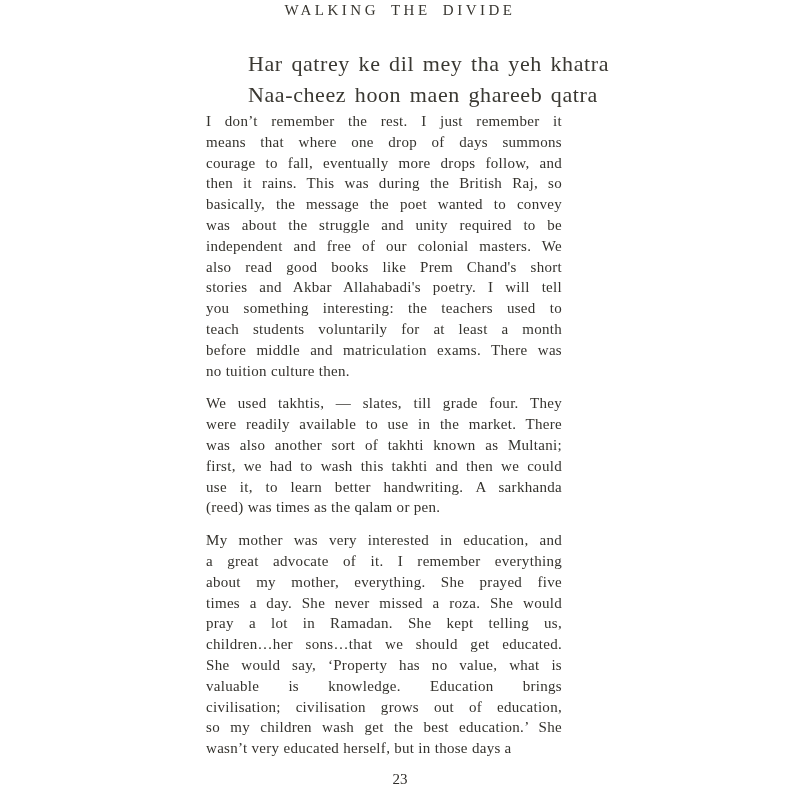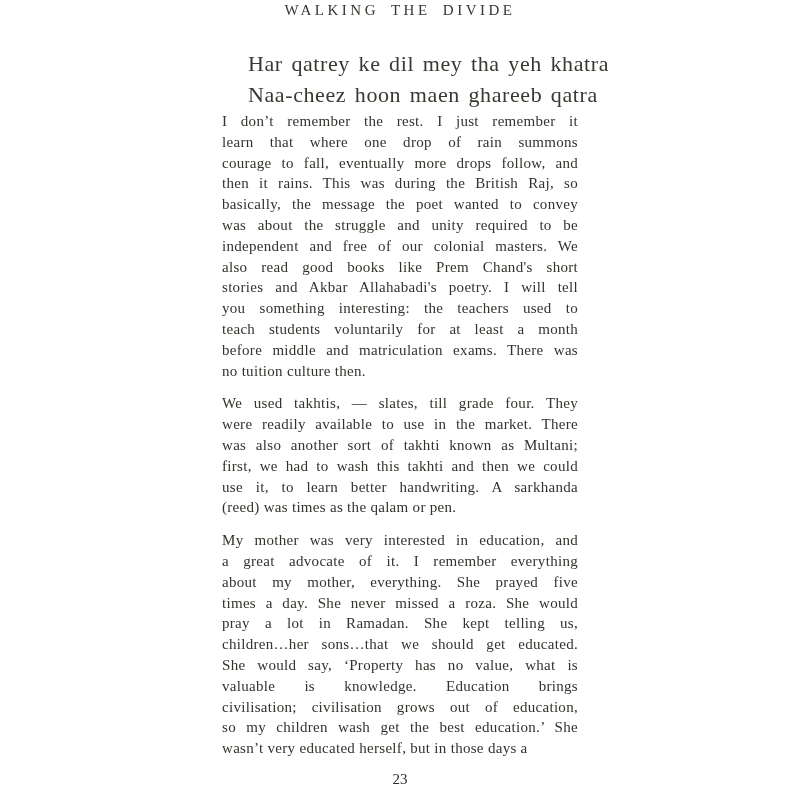--- a/index.html
+++ b/index.html
@@ -36,21 +36,21 @@
   }
   .poem-line {
     line-height: 19px;
     margin-bottom: 12px;
     letter-spacing: 0.6px;
     word-spacing: 2.5px;
   }
   .body-text {
     position: absolute;
     top: 111px;
-    left: 222px;
+    left: 206px;
     width: 356px;
     font-size: 15px;
     line-height: 20.8px;
     letter-spacing: 0.3px;
     color: #34322d;
   }
   .para {
     margin: 0 0 12px 0;
   }
   .line {
@@ -78,21 +78,21 @@
   <div class="running-header">WALKING THE DIVIDE</div>
 
   <div class="poem">
       <div class="poem-line">Har qatrey ke dil mey tha yeh khatra</div>
       <div class="poem-line">Naa-cheez hoon maen ghareeb qatra</div>
     </div>
 
   <div class="body-text">
       <div class="para">
         <div class="line j">I don’t remember the rest. I just remember it</div>
-        <div class="line j">learn that where one drop of rain summons</div>
+        <div class="line j">means that where one drop of days summons</div>
         <div class="line j">courage to fall, eventually more drops follow, and</div>
         <div class="line j">then it rains. This was during the British Raj, so</div>
         <div class="line j">basically, the message the poet wanted to convey</div>
         <div class="line j">was about the struggle and unity required to be</div>
         <div class="line j">independent and free of our colonial masters. We</div>
         <div class="line j">also read good books like Prem Chand's short</div>
         <div class="line j">stories and Akbar Allahabadi's poetry. I will tell</div>
         <div class="line j">you something interesting: the teachers used to</div>
         <div class="line j">teach students voluntarily for at least a month</div>
         <div class="line j">before middle and matriculation exams. There was</div>

